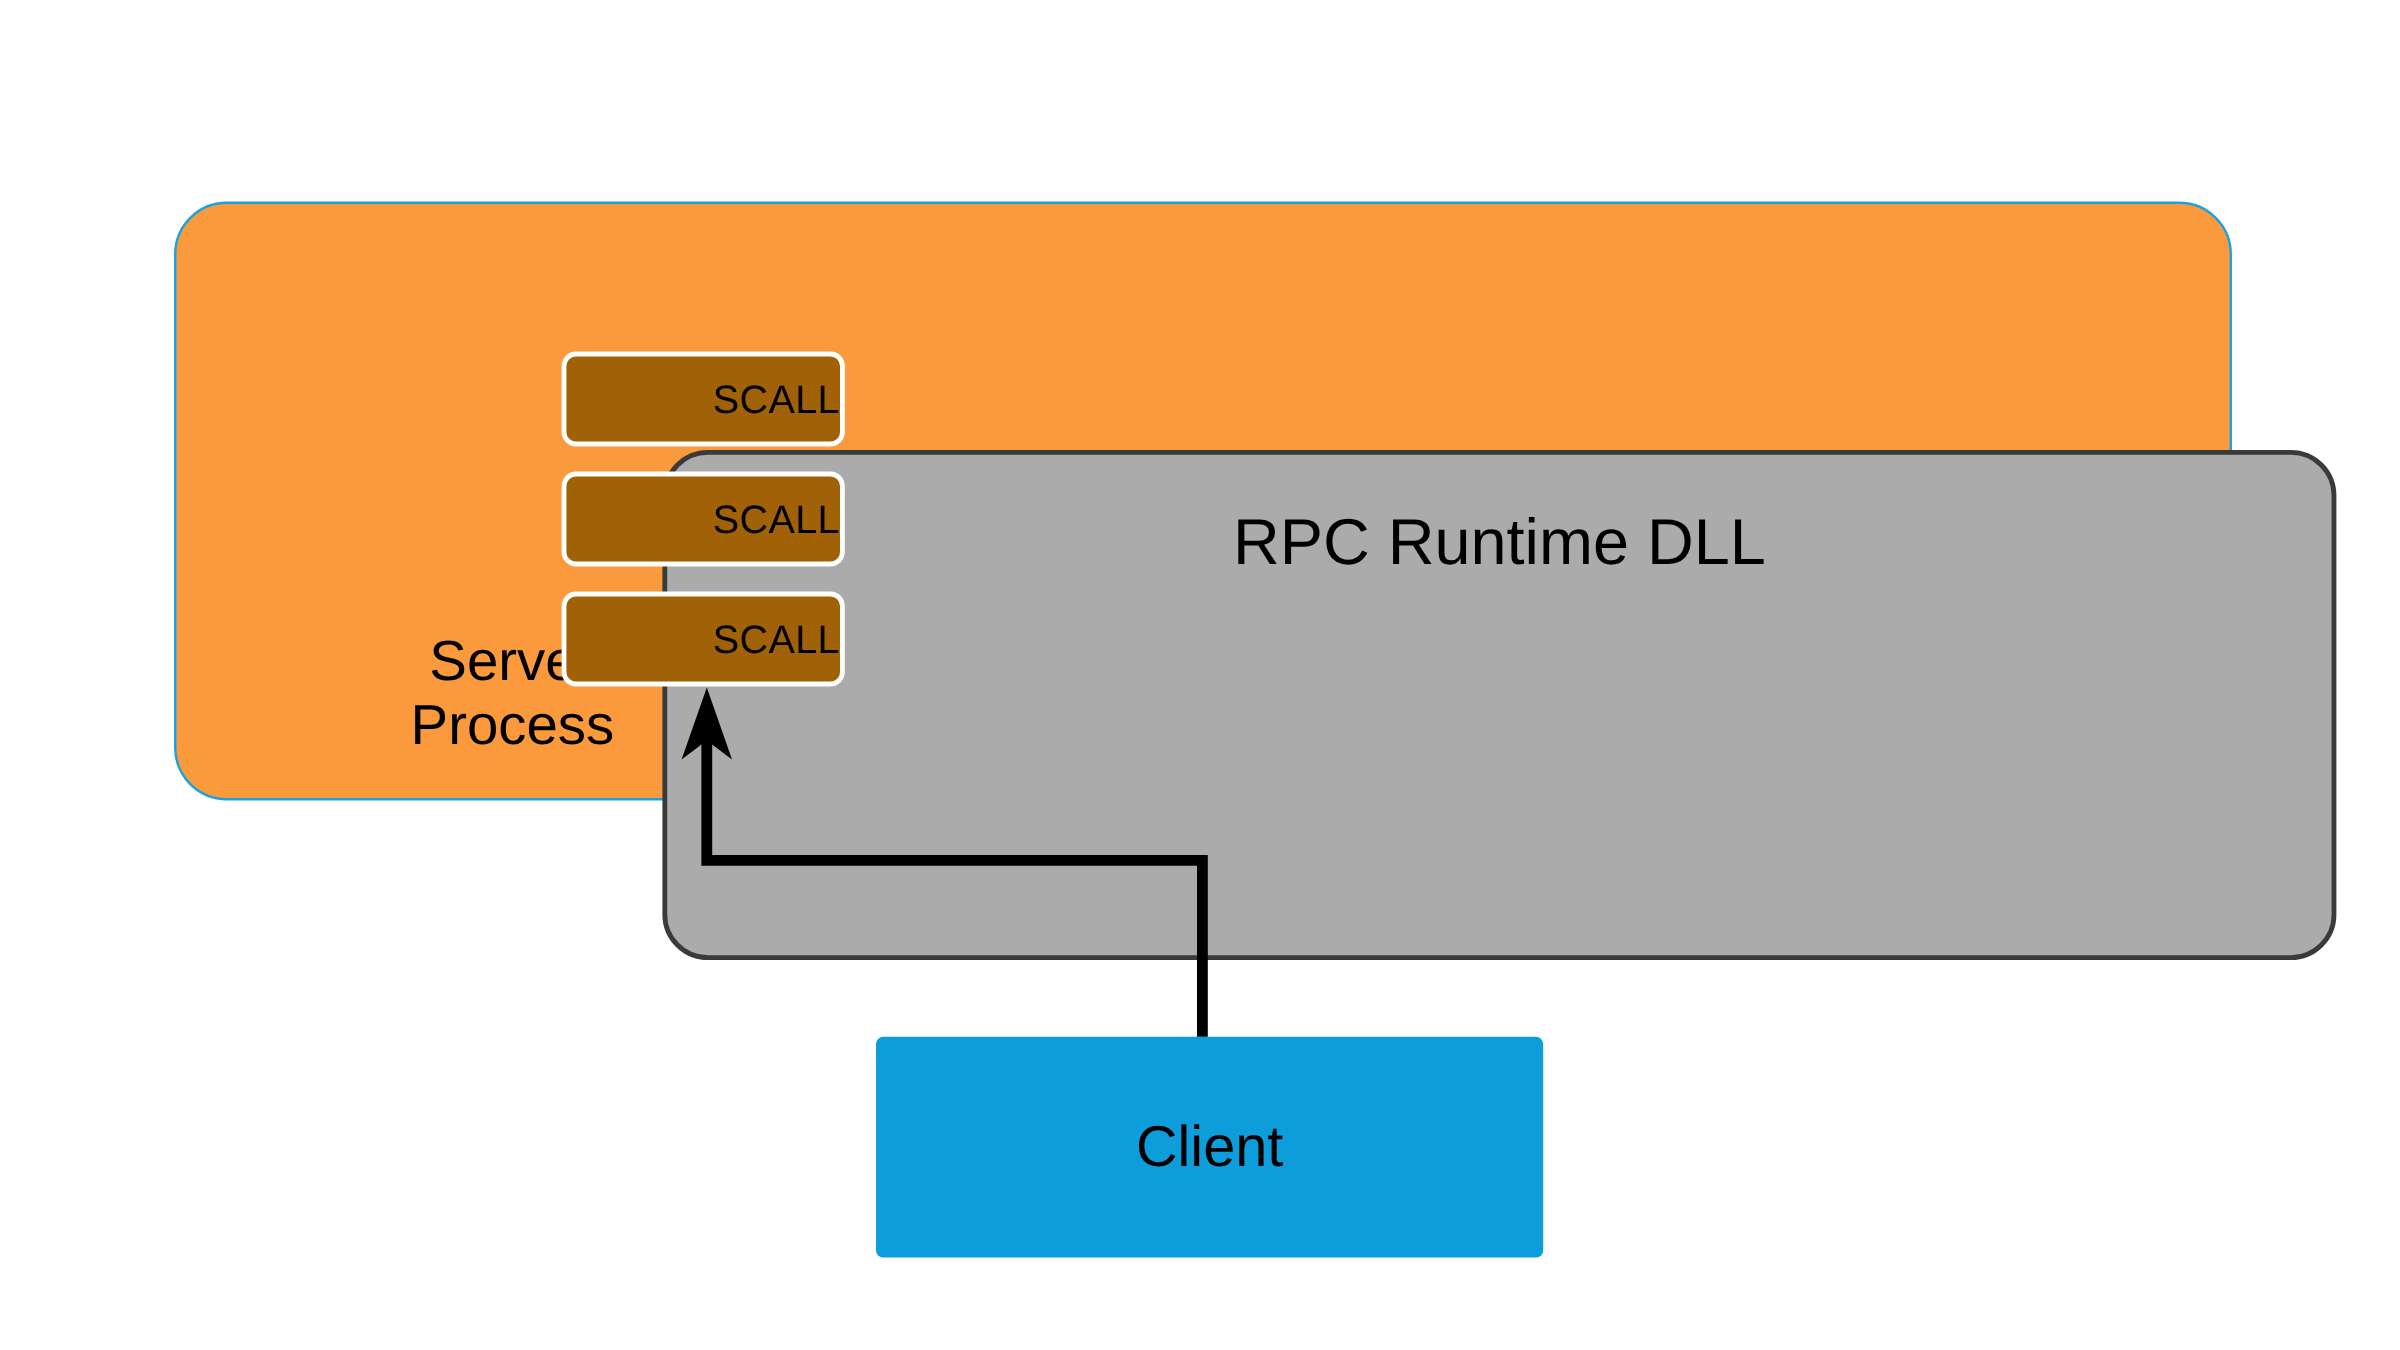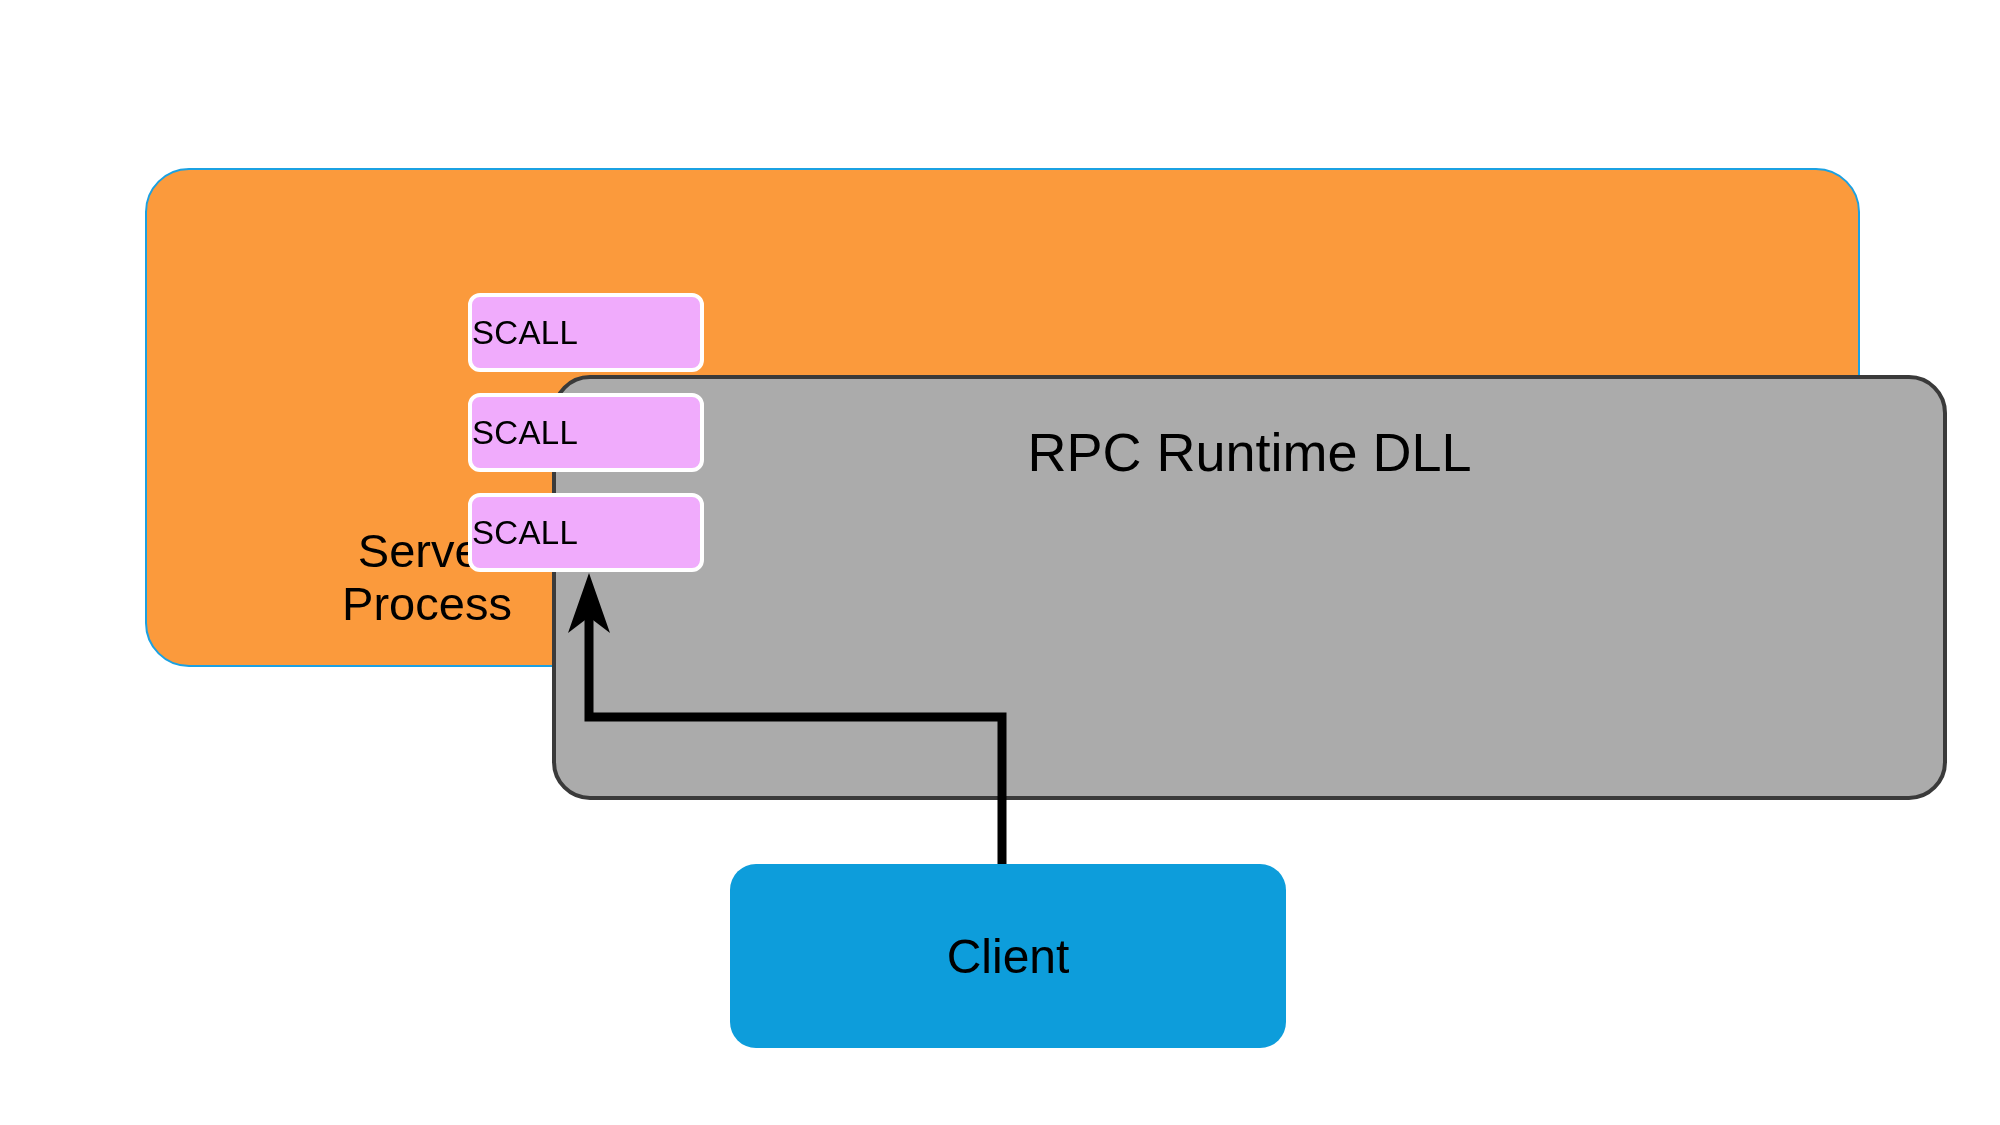--- a/index.html
+++ b/index.html
@@ -70,47 +70,47 @@
     pointer-events: none;
   }
 
   
   .scall-box {
     position: absolute;
     left: 468px;
     width: 236px;
     height: 79px;
     box-sizing: border-box;
-    background: #f0abfc;
+    background: #a16207;
     border: 4px solid #ffffff;
     border-radius: 12px;
     display: flex;
     align-items: center;
-    justify-content: flex-start;
+    justify-content: flex-end;
   }
   .scall-box-1 { top: 293px; }
   .scall-box-2 { top: 393px; }
   .scall-box-3 { top: 493px; }
 
   .scall-label {
     font-size: 33px;
     color: #000000;
     letter-spacing: 0.3px;
   }
 
   
   .client-box {
     position: absolute;
     left: 730px;
     top: 864px;
     width: 556px;
     height: 184px;
     box-sizing: border-box;
     background: #0d9ddb;
-    border-radius: 26px;
+    border-radius: 6px;
     display: flex;
     align-items: center;
     justify-content: center;
   }
 
   .client-label {
     font-size: 48px;
     color: #000000;
   }
 

